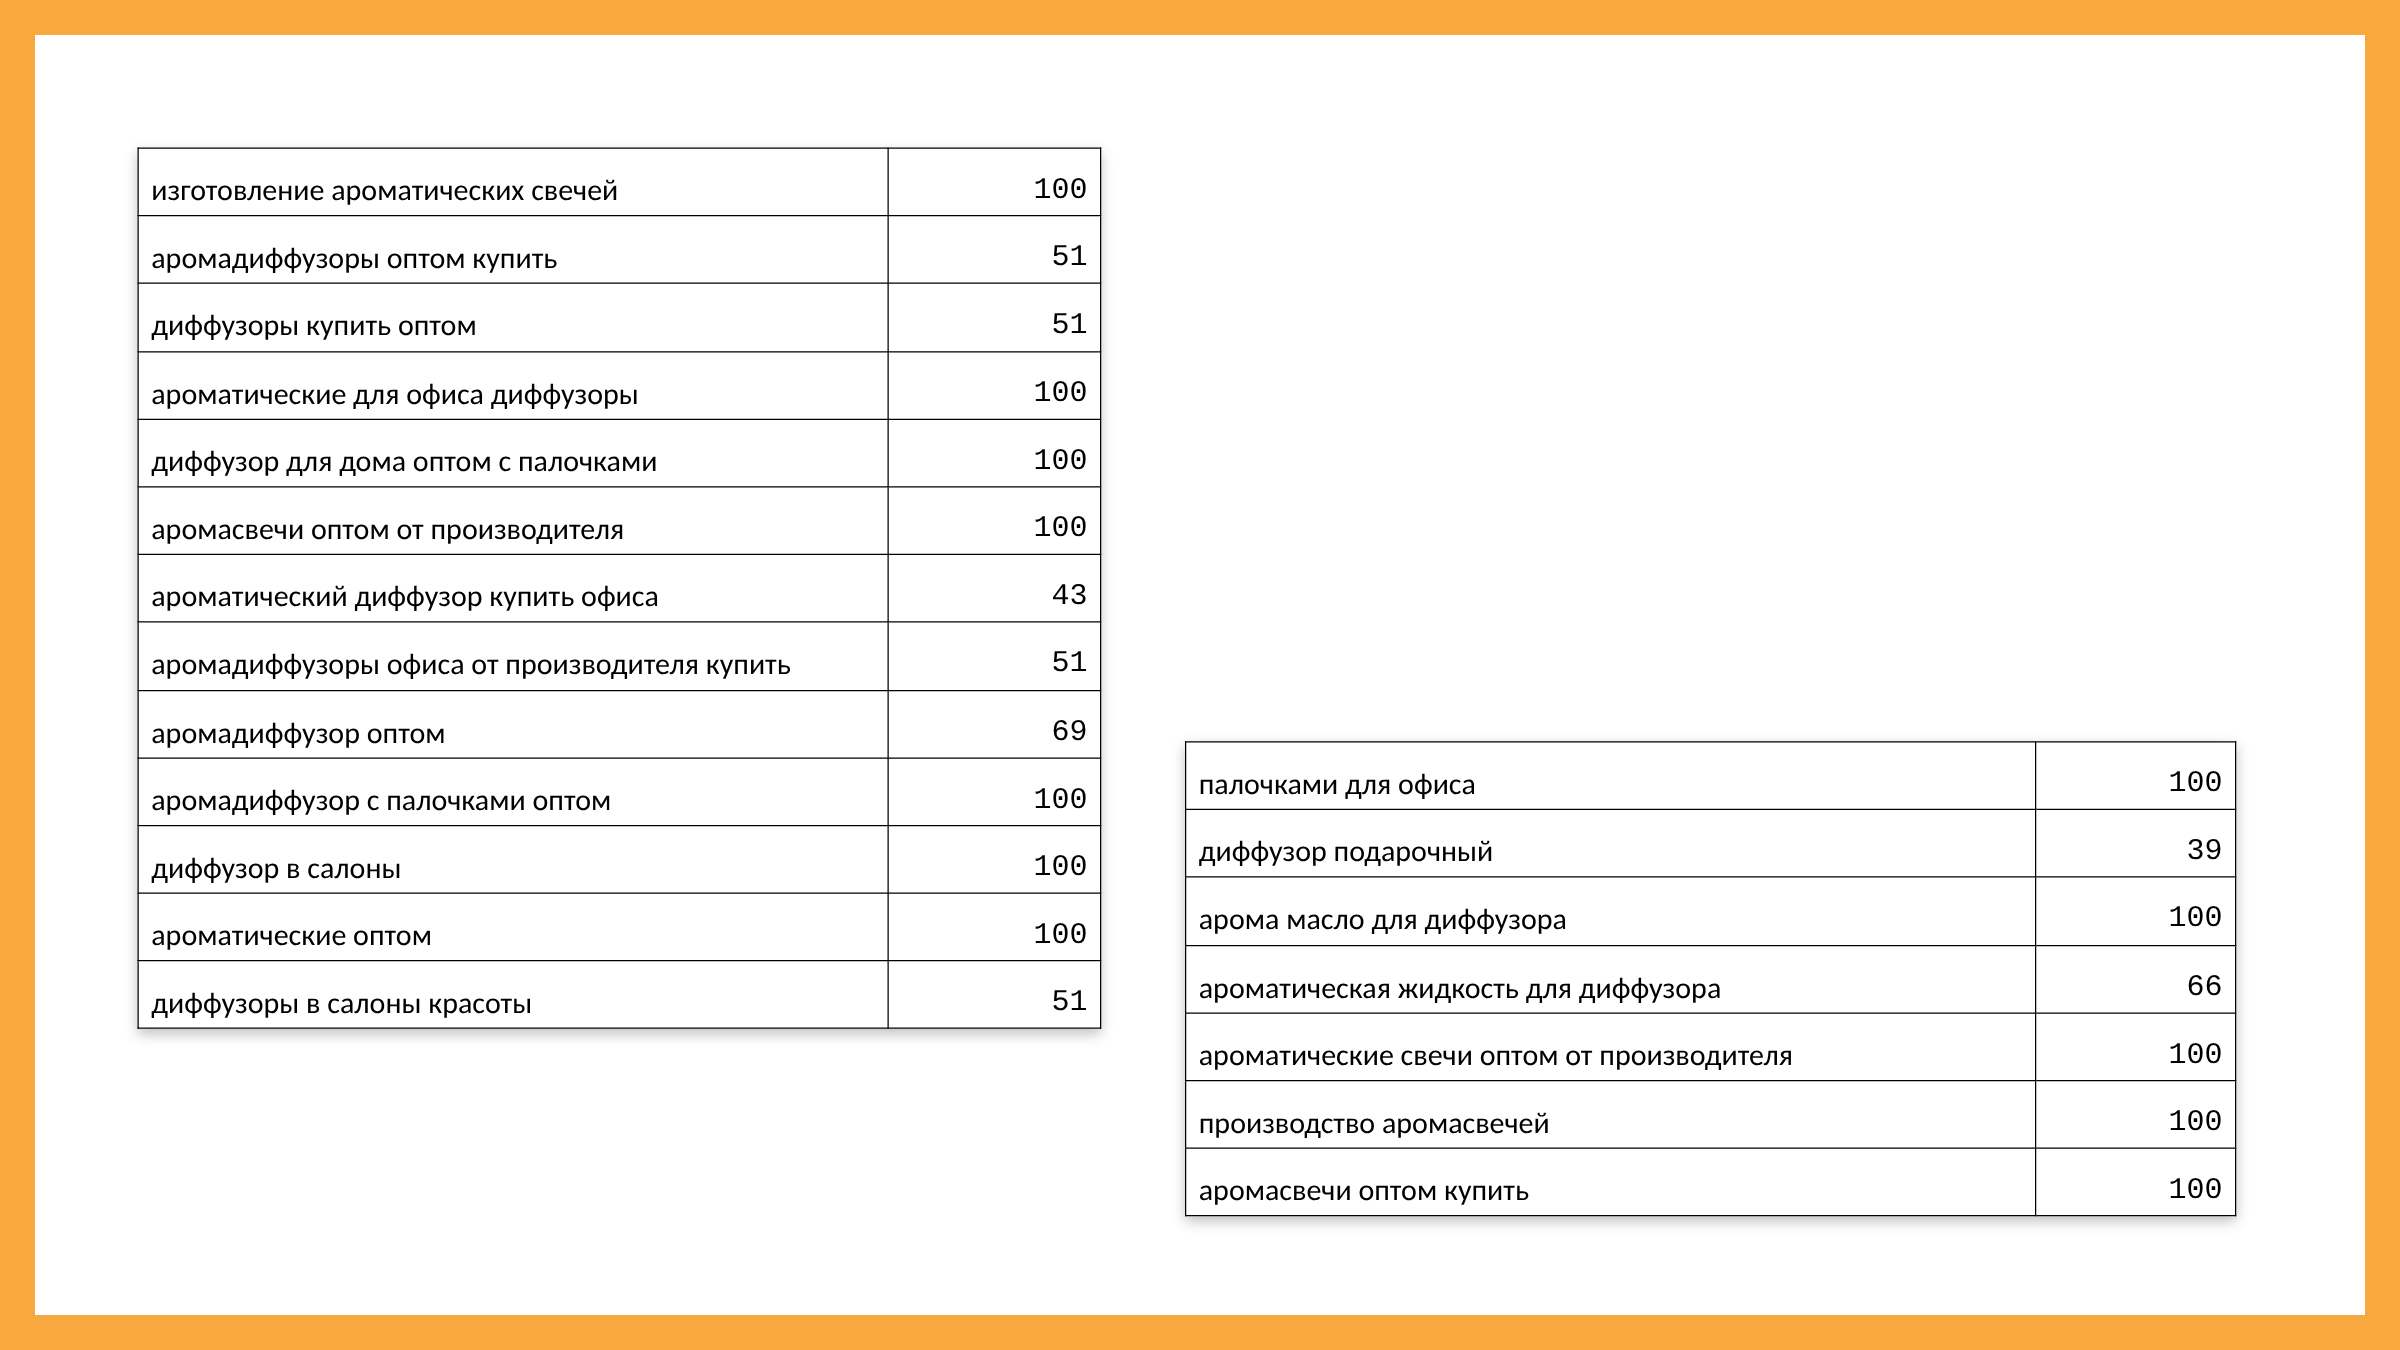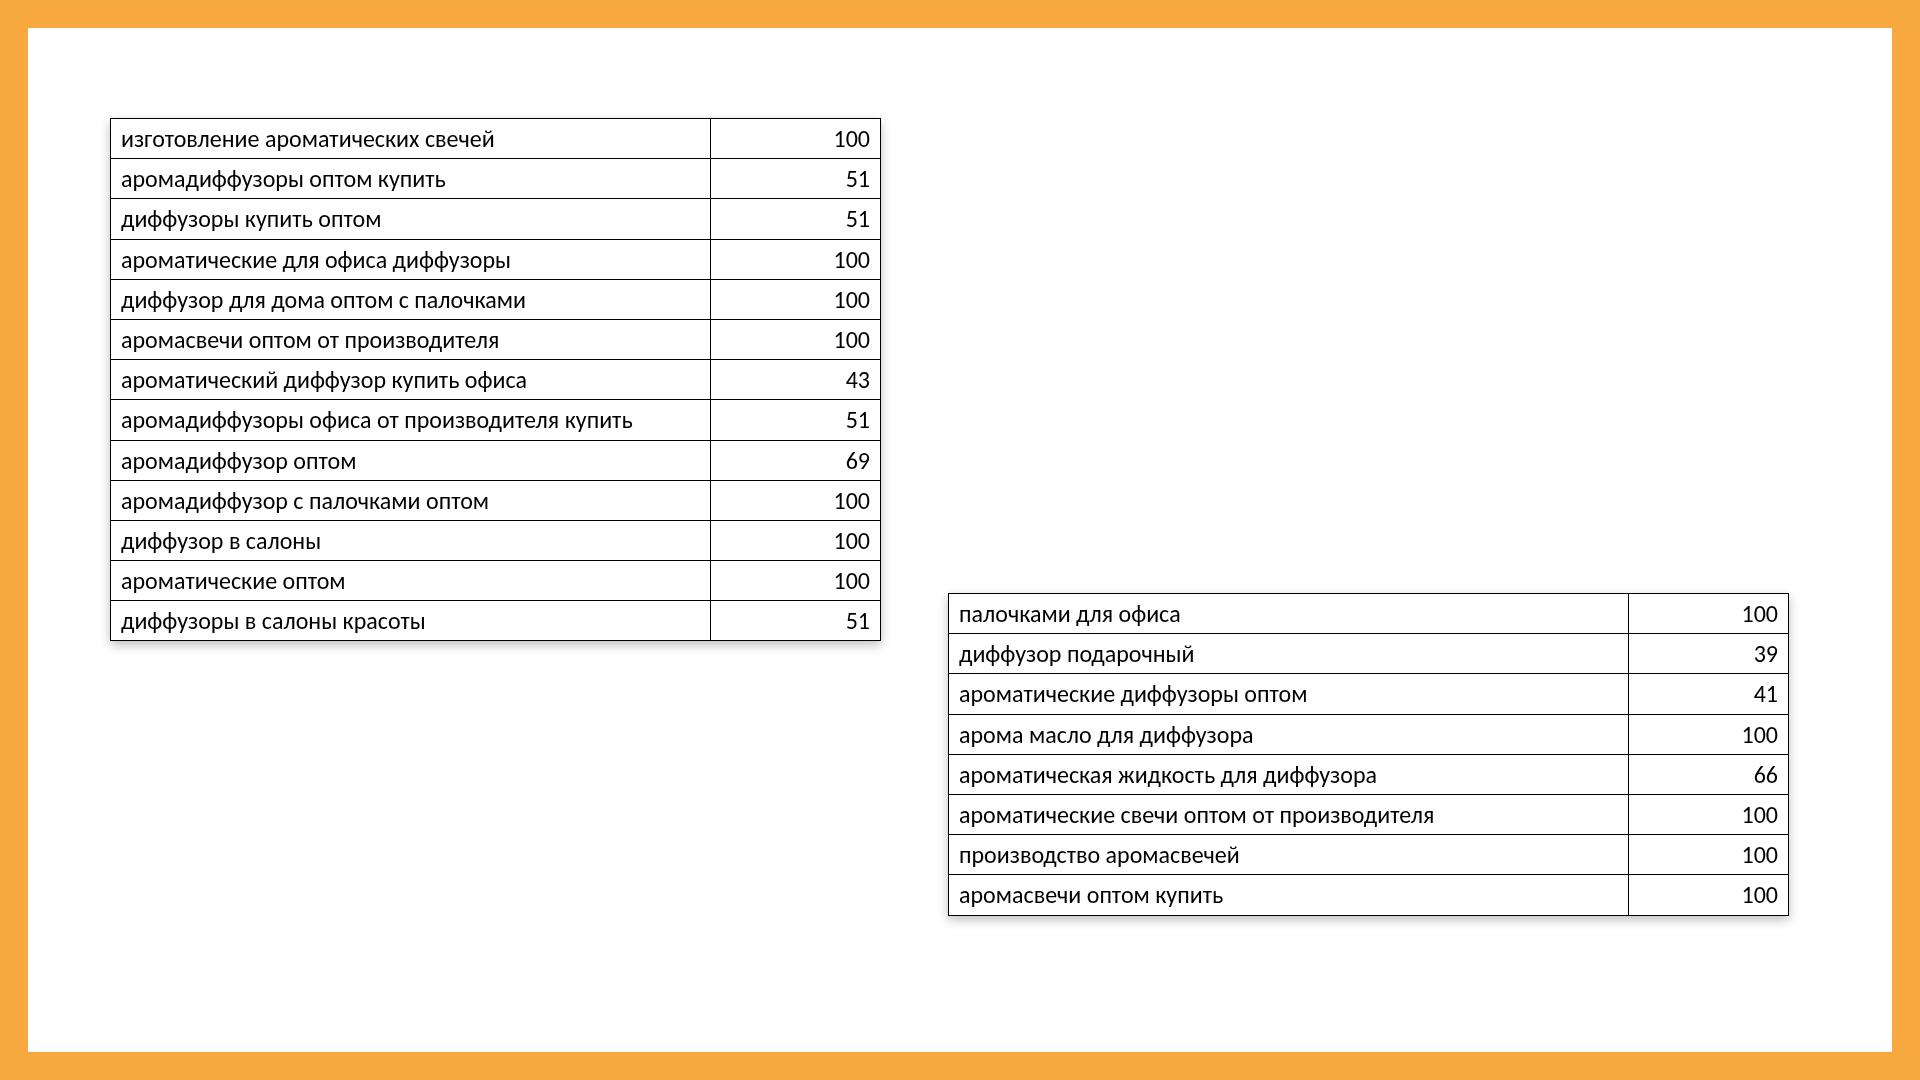--- a/index.html
+++ b/index.html
@@ -19,30 +19,30 @@
     background: #ffffff;
   }
   .tbl {
     position: absolute;
     border-collapse: collapse;
     background: #ffffff;
     box-shadow: 0 4px 10px rgba(0,0,0,0.25);
   }
   .tbl td {
     border: 1px solid #000000;
-    padding: 4px 10px 4px 10px;
+    padding: 18px 10px 4px 10px;
     font-size: 24px;
     line-height: 1.3;
     color: #000000;
     vertical-align: middle;
     height: 34px;
     box-sizing: border-box;
   }
   .col-term { text-align: left; }
-  .col-val  { text-align: right; }
+  .col-val  { text-align: right; font-family: Liberation Mono, monospace; }
   #table-left {
     top: 90px;
     left: 82px;
   }
   #table-left .col-term { width: 600px; }
   #table-left .col-val  { width: 170px; }
   #table-right {
     top: 565px;
     left: 920px;
   }
@@ -115,24 +115,20 @@
     <tbody>
         <tr>
           <td class="col-term">палочками для офиса</td>
           <td class="col-val">100</td>
         </tr>
         <tr>
           <td class="col-term">диффузор подарочный</td>
           <td class="col-val">39</td>
         </tr>
         <tr>
-          <td class="col-term">ароматические диффузоры оптом</td>
-          <td class="col-val">41</td>
-        </tr>
-        <tr>
           <td class="col-term">арома масло для диффузора</td>
           <td class="col-val">100</td>
         </tr>
         <tr>
           <td class="col-term">ароматическая жидкость для диффузора</td>
           <td class="col-val">66</td>
         </tr>
         <tr>
           <td class="col-term">ароматические свечи оптом от производителя</td>
           <td class="col-val">100</td>

